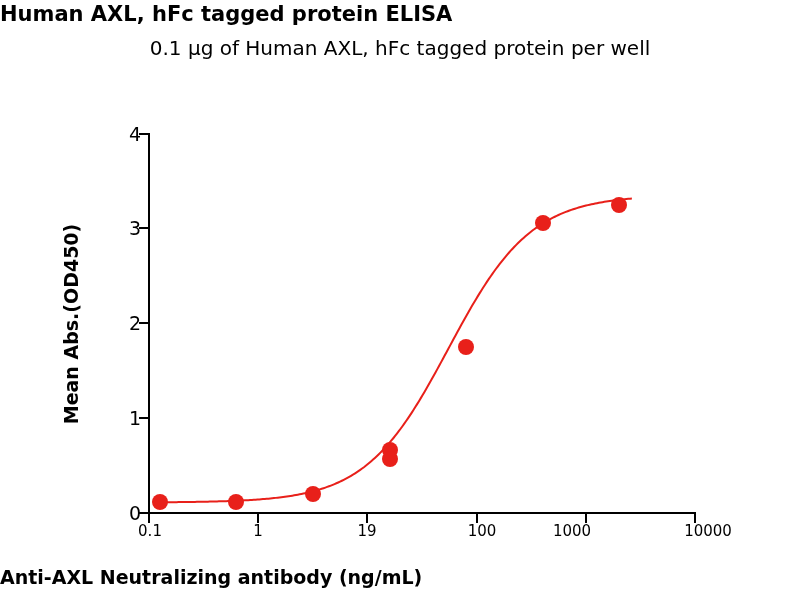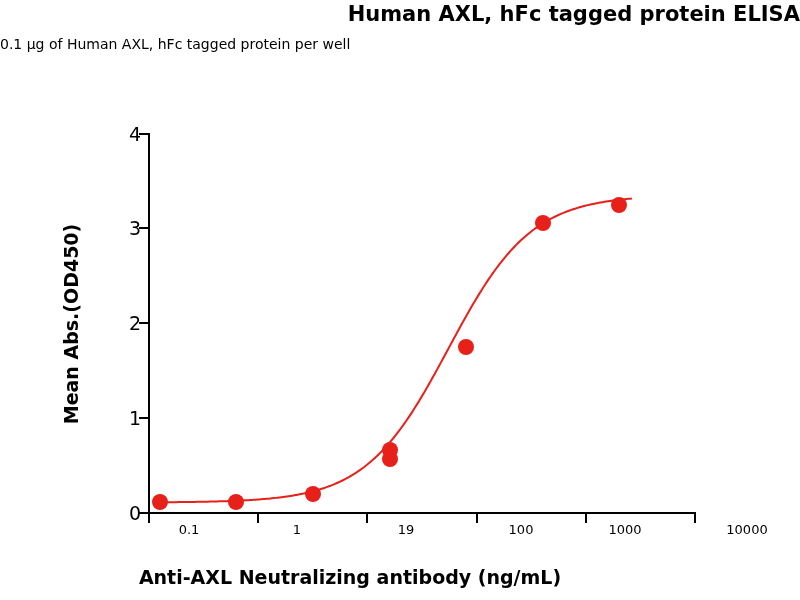--- a/index.html
+++ b/index.html
@@ -16,33 +16,33 @@
   #root {
     position: relative;
     width: 800px;
     height: 600px;
   }
   .title {
     position: absolute;
     top: 2px;
     left: 0;
     width: 800px;
-    text-align: right;
+    text-align: left;
     font-size: 21px;
     font-weight: bold;
     color: #000;
     letter-spacing: 0px;
   }
   .subtitle {
     position: absolute;
     top: 36px;
     left: 0;
     width: 800px;
-    text-align: left;
-    font-size: 14px;
+    text-align: center;
+    font-size: 20px;
     font-weight: normal;
     color: #000;
   }
   .plot-area {
     position: absolute;
     left: 148px;
     top: 133px;
     width: 548px;
     height: 381px;
   }
@@ -83,24 +83,23 @@
     transform: translateY(-50%);
     font-size: 19px;
     color: #000;
     white-space: nowrap;
   }
   .xlabel-txt {
     position: absolute;
     top: 100%;
     margin-top: 8px;
     transform: translateX(-50%);
-    font-size: 13px;
+    font-size: 15px;
     color: #000;
     white-space: nowrap;
-    margin-left: 39px;
   }
   .axis-title-y {
     position: absolute;
     left: 58px;
     top: 133px;
     height: 381px;
     width: 26px;
     display: flex;
     align-items: center;
     justify-content: center;
@@ -110,21 +109,21 @@
     white-space: nowrap;
     font-size: 19px;
     font-weight: bold;
     color: #000;
   }
   .axis-title-x {
     position: absolute;
     left: 0;
     top: 566px;
     width: 700px;
-    text-align: center;
+    text-align: left;
     font-size: 19px;
     font-weight: bold;
     color: #000;
   }
   .curve-svg {
     position: absolute;
     left: 0;
     top: 0;
     width: 548px;
     height: 381px;
@@ -182,21 +181,21 @@
     <div class="tick-x" style="left:109px"></div>
     <div class="xlabel-txt" style="left:110px">1</div>
 
     <div class="tick-x" style="left:218px"></div>
     <div class="xlabel-txt" style="left:219px">19</div>
 
     <div class="tick-x" style="left:328px"></div>
     <div class="xlabel-txt" style="left:334px">100</div>
 
     <div class="tick-x" style="left:437px"></div>
-    <div class="xlabel-txt" style="left:438px">1000</div>
+    <div class="xlabel-txt" style="left:424px">1000</div>
 
     <div class="tick-x" style="left:546px"></div>
     <div class="xlabel-txt" style="left:560px">10000</div>
 
     <svg class="curve-svg" viewBox="0 0 548 381" preserveAspectRatio="none">
       <path id="fitpath" fill="none" stroke="#e8201a" stroke-width="2" d="M6.65,369.32L8.49,369.30L10.32,369.29L12.16,369.28L13.99,369.27L15.83,369.25L17.67,369.24L19.50,369.22L21.34,369.21L23.17,369.19L25.01,369.17L26.84,369.16L28.68,369.14L30.51,369.12L32.35,369.10L34.18,369.07L36.02,369.05L37.86,369.03L39.69,369.00L41.53,368.98L43.36,368.95L45.20,368.92L47.03,368.90L48.87,368.86L50.70,368.83L52.54,368.80L54.38,368.76L56.21,368.73L58.05,368.69L59.88,368.65L61.72,368.61L63.55,368.57L65.39,368.52L67.22,368.47L69.06,368.42L70.89,368.37L72.73,368.32L74.57,368.26L76.40,368.20L78.24,368.14L80.07,368.07L81.91,368.01L83.74,367.94L85.58,367.86L87.41,367.79L89.25,367.71L91.09,367.62L92.92,367.53L94.76,367.44L96.59,367.35L98.43,367.25L100.26,367.14L102.10,367.03L103.93,366.92L105.77,366.80L107.60,366.68L109.44,366.55L111.28,366.41L113.11,366.27L114.95,366.12L116.78,365.97L118.62,365.80L120.45,365.64L122.29,365.46L124.12,365.28L125.96,365.08L127.80,364.88L129.63,364.67L131.47,364.46L133.30,364.23L135.14,363.99L136.97,363.74L138.81,363.48L140.64,363.21L142.48,362.93L144.31,362.64L146.15,362.33L147.99,362.01L149.82,361.67L151.66,361.33L153.49,360.96L155.33,360.58L157.16,360.19L159.00,359.78L160.83,359.35L162.67,358.90L164.51,358.43L166.34,357.95L168.18,357.44L170.01,356.91L171.85,356.37L173.68,355.79L175.52,355.20L177.35,354.58L179.19,353.93L181.02,353.26L182.86,352.56L184.70,351.84L186.53,351.08L188.37,350.29L190.20,349.48L192.04,348.63L193.87,347.75L195.71,346.83L197.54,345.88L199.38,344.89L201.21,343.86L203.05,342.80L204.89,341.70L206.72,340.55L208.56,339.36L210.39,338.13L212.23,336.86L214.06,335.54L215.90,334.18L217.73,332.76L219.57,331.30L221.41,329.79L223.24,328.23L225.08,326.62L226.91,324.95L228.75,323.23L230.58,321.46L232.42,319.63L234.25,317.75L236.09,315.81L237.92,313.81L239.76,311.76L241.60,309.65L243.43,307.48L245.27,305.26L247.10,302.97L248.94,300.63L250.77,298.23L252.61,295.77L254.44,293.25L256.28,290.68L258.12,288.05L259.95,285.36L261.79,282.62L263.62,279.83L265.46,276.99L267.29,274.09L269.13,271.15L270.96,268.16L272.80,265.12L274.63,262.04L276.47,258.91L278.31,255.75L280.14,252.56L281.98,249.32L283.81,246.06L285.65,242.77L287.48,239.45L289.32,236.11L291.15,232.75L292.99,229.37L294.83,225.98L296.66,222.58L298.50,219.17L300.33,215.76L302.17,212.35L304.00,208.95L305.84,205.55L307.67,202.16L309.51,198.78L311.34,195.42L313.18,192.08L315.02,188.76L316.85,185.47L318.69,182.20L320.52,178.97L322.36,175.77L324.19,172.61L326.03,169.49L327.86,166.41L329.70,163.37L331.54,160.37L333.37,157.43L335.21,154.53L337.04,151.69L338.88,148.90L340.71,146.16L342.55,143.47L344.38,140.84L346.22,138.27L348.05,135.75L349.89,133.29L351.73,130.89L353.56,128.54L355.40,126.26L357.23,124.03L359.07,121.86L360.90,119.75L362.74,117.69L364.57,115.70L366.41,113.76L368.24,111.87L370.08,110.05L371.92,108.27L373.75,106.55L375.59,104.89L377.42,103.27L379.26,101.71L381.09,100.20L382.93,98.74L384.76,97.33L386.60,95.96L388.44,94.64L390.27,93.36L392.11,92.13L393.94,90.95L395.78,89.80L397.61,88.70L399.45,87.63L401.28,86.61L403.12,85.62L404.95,84.67L406.79,83.75L408.63,82.87L410.46,82.02L412.30,81.20L414.13,80.41L415.97,79.66L417.80,78.93L419.64,78.23L421.47,77.56L423.31,76.91L425.15,76.29L426.98,75.70L428.82,75.12L430.65,74.58L432.49,74.05L434.32,73.54L436.16,73.06L437.99,72.59L439.83,72.14L441.66,71.71L443.50,71.30L445.34,70.90L447.17,70.52L449.01,70.16L450.84,69.81L452.68,69.48L454.51,69.16L456.35,68.85L458.18,68.56L460.02,68.27L461.86,68.00L463.69,67.74L465.53,67.50L467.36,67.26L469.20,67.03L471.03,66.81L472.87,66.60L474.70,66.40L476.54,66.21L478.37,66.03L480.21,65.85L482.05,65.68L483.88,65.52"></path>
     </svg>
 
     <div id="points-layer">
         <div class="dot" style="left: 12.4882px; top: 368.618px; width: 16px; height: 16px; background: rgb(232, 32, 26);"></div>

